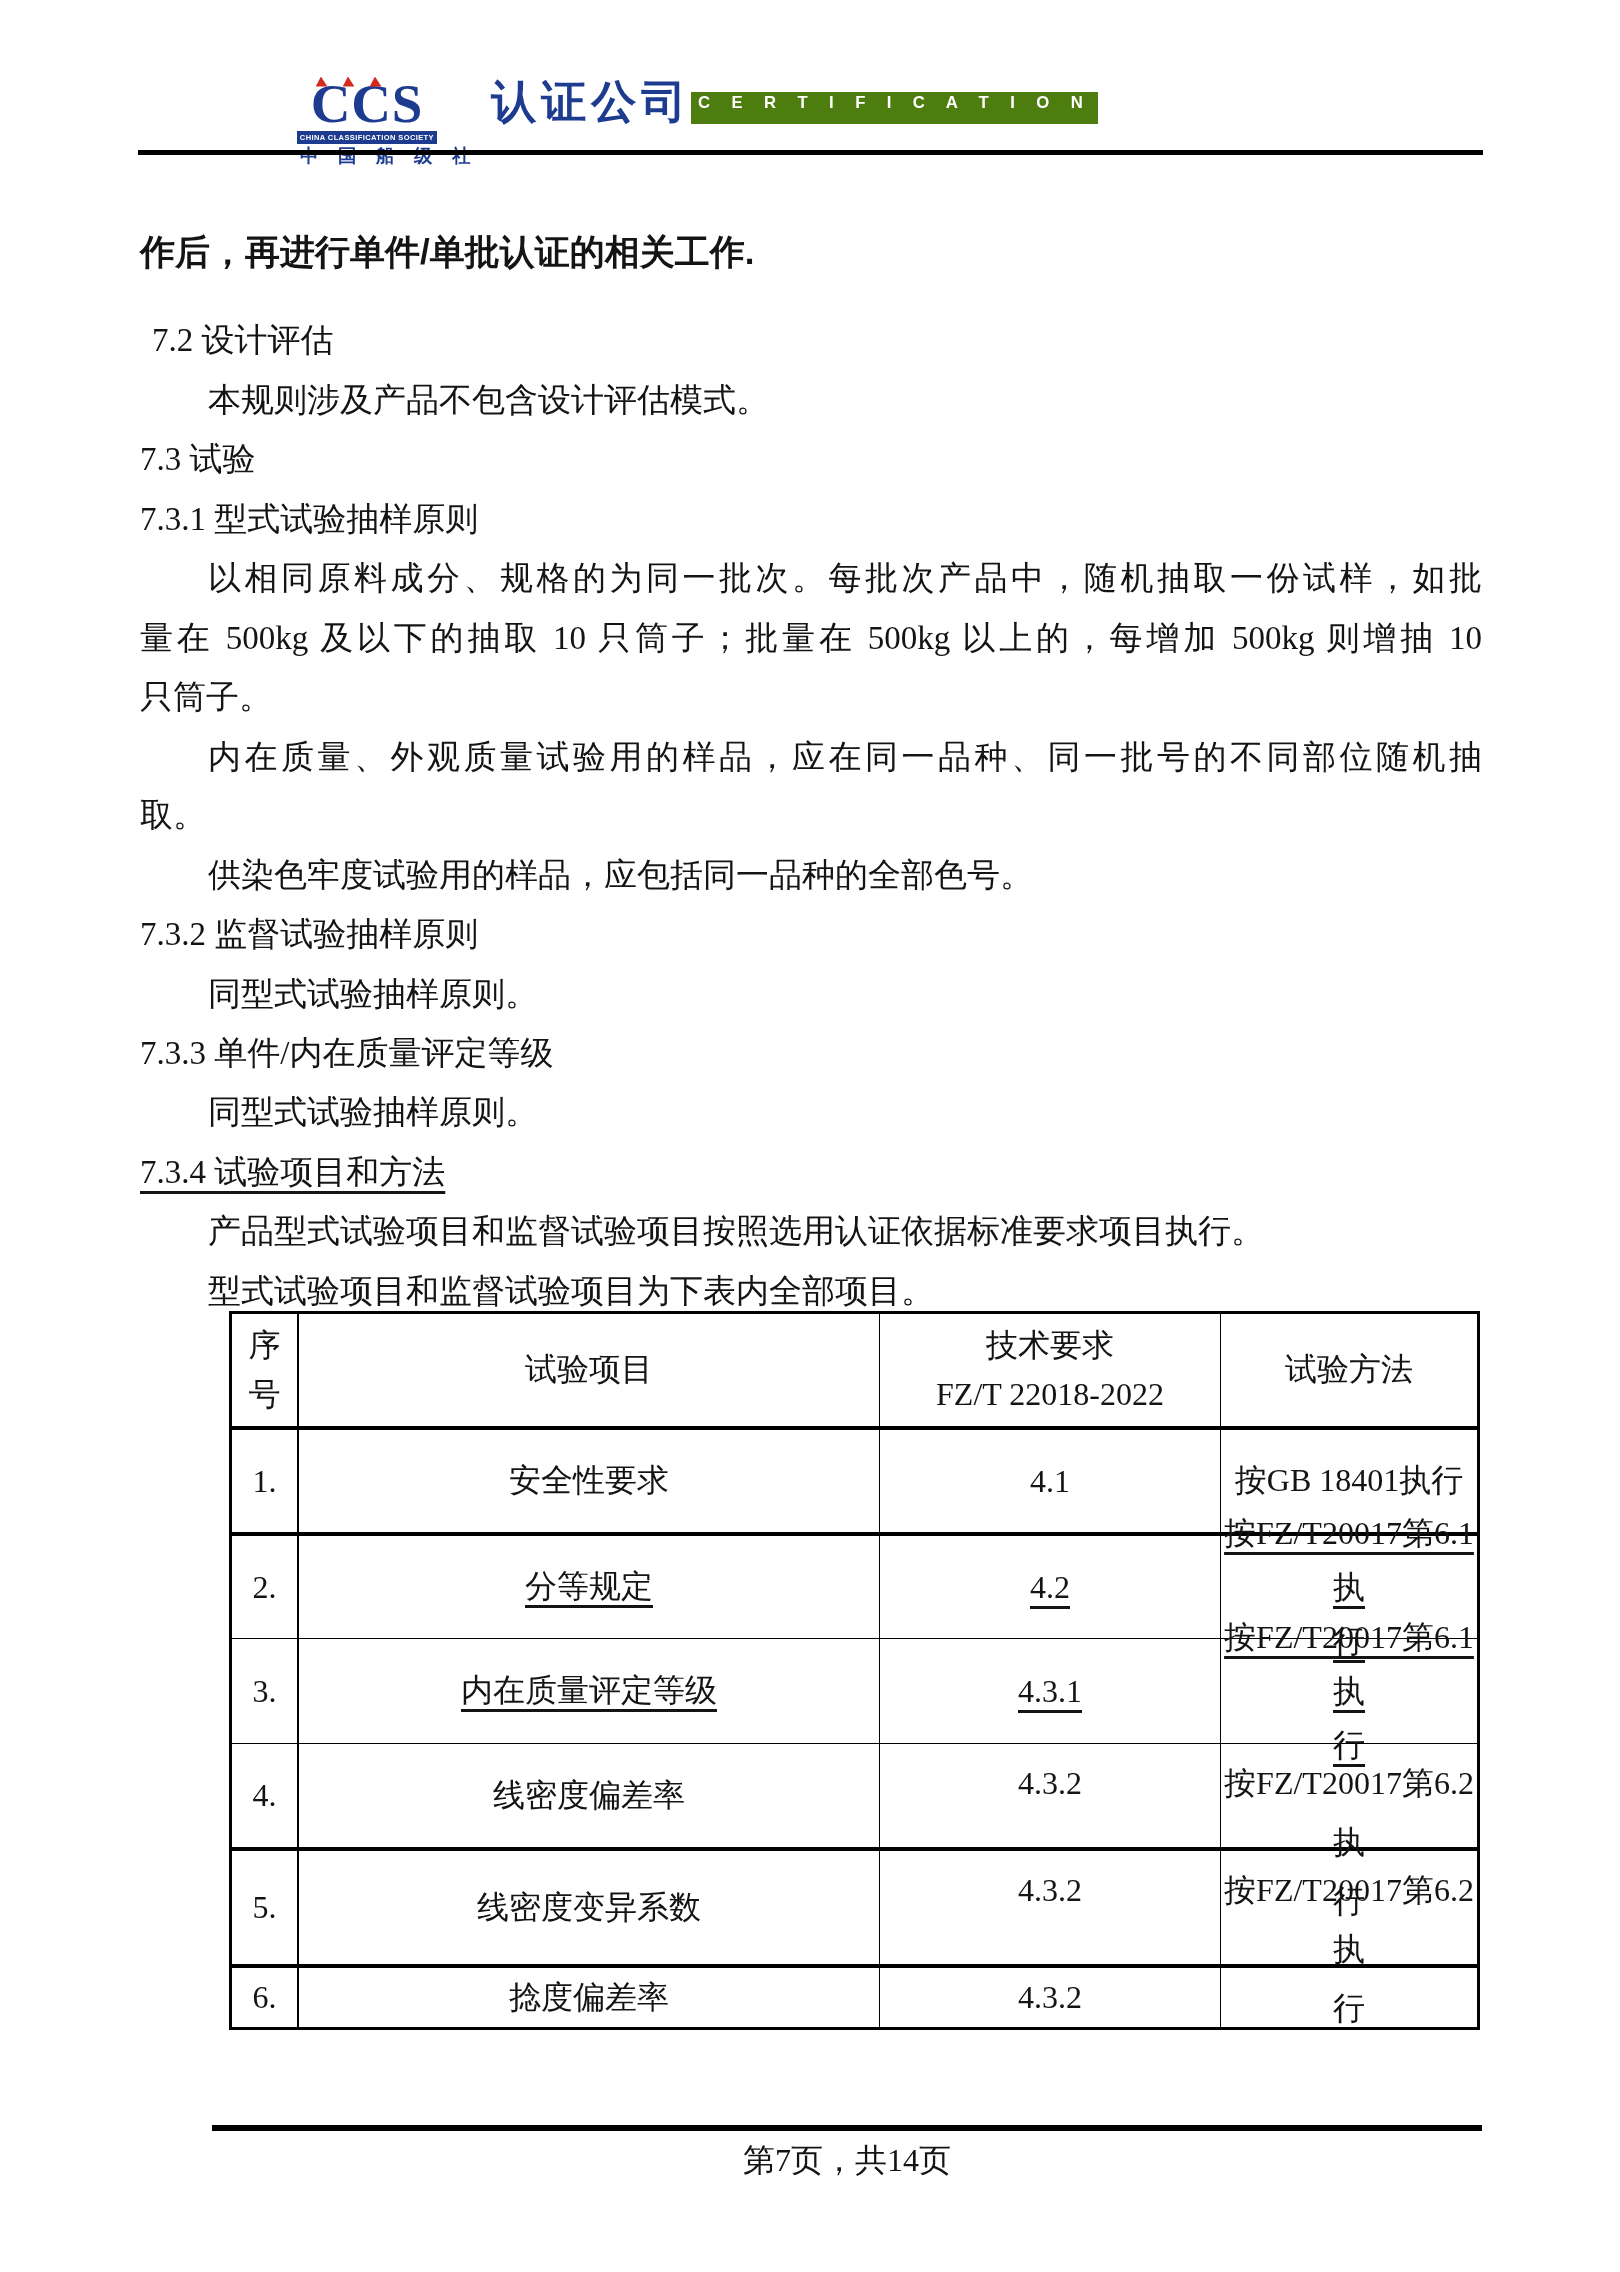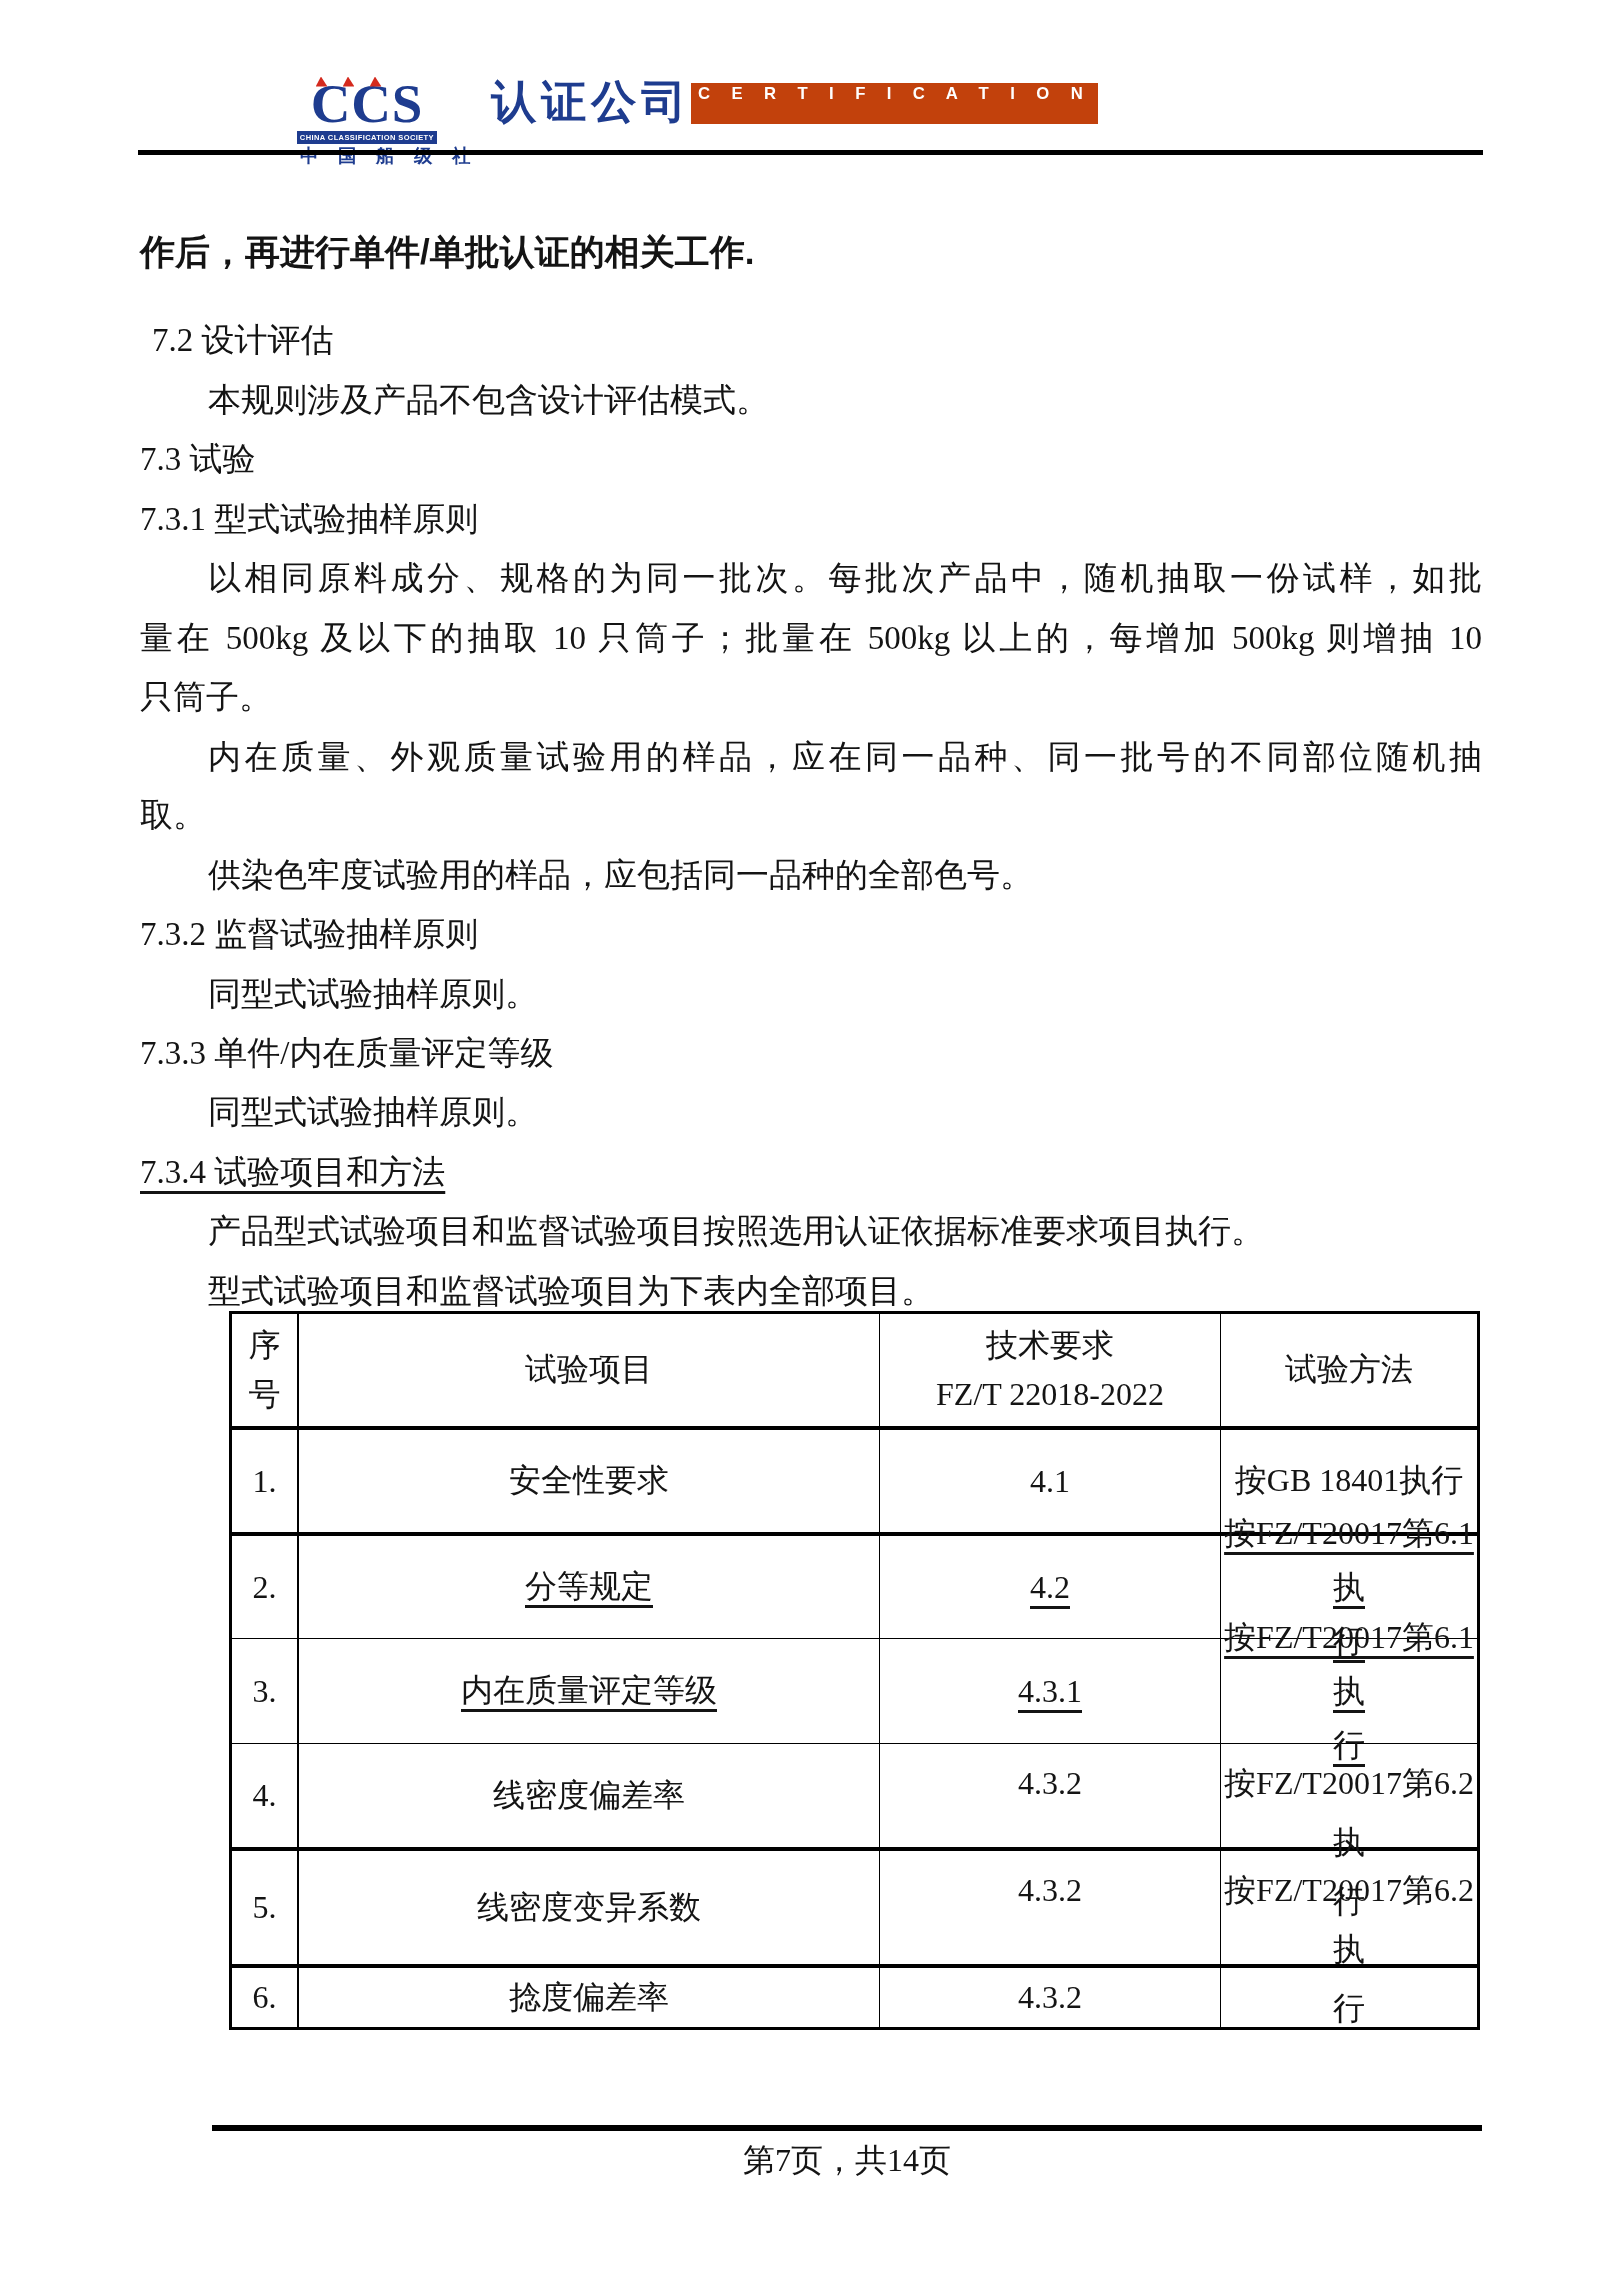--- a/index.html
+++ b/index.html
@@ -32,21 +32,21 @@
   .society-cn{
     margin-top:1.7px;color:#1e3c8f;font-weight:bold;
     font-size:18.4px;letter-spacing:7.5px;white-space:nowrap;line-height:20px;margin-left:44px;
   }
   .logo-right{display:flex;flex-direction:row;}
   .company-cn{
     font-family:"Liberation Sans","DejaVu Sans",sans-serif;
     font-weight:bold;color:#1e3c8f;font-size:45px;line-height:45px;letter-spacing:5px;
   }
   .cert-bar{
-    margin-top:4px;background:#c2410c;color:#ffffff;
+    margin-top:13px;background:#4d7c0f;color:#ffffff;
     font-family:"Liberation Sans","DejaVu Sans",sans-serif;
     font-weight:bold;font-size:16.7px;letter-spacing:8.4px;
     padding:1.7px 6.7px;line-height:18.4px;white-space:nowrap;
   }
   .doc-meta{
     position:absolute;left:748px;top:97px;
     font-size:33px;white-space:nowrap;
   }
   .doc-meta .gap{display:inline-block;width:54px;}
   .header-rule{position:absolute;left:138px;top:150px;width:1345px;height:5px;background:#000;}

